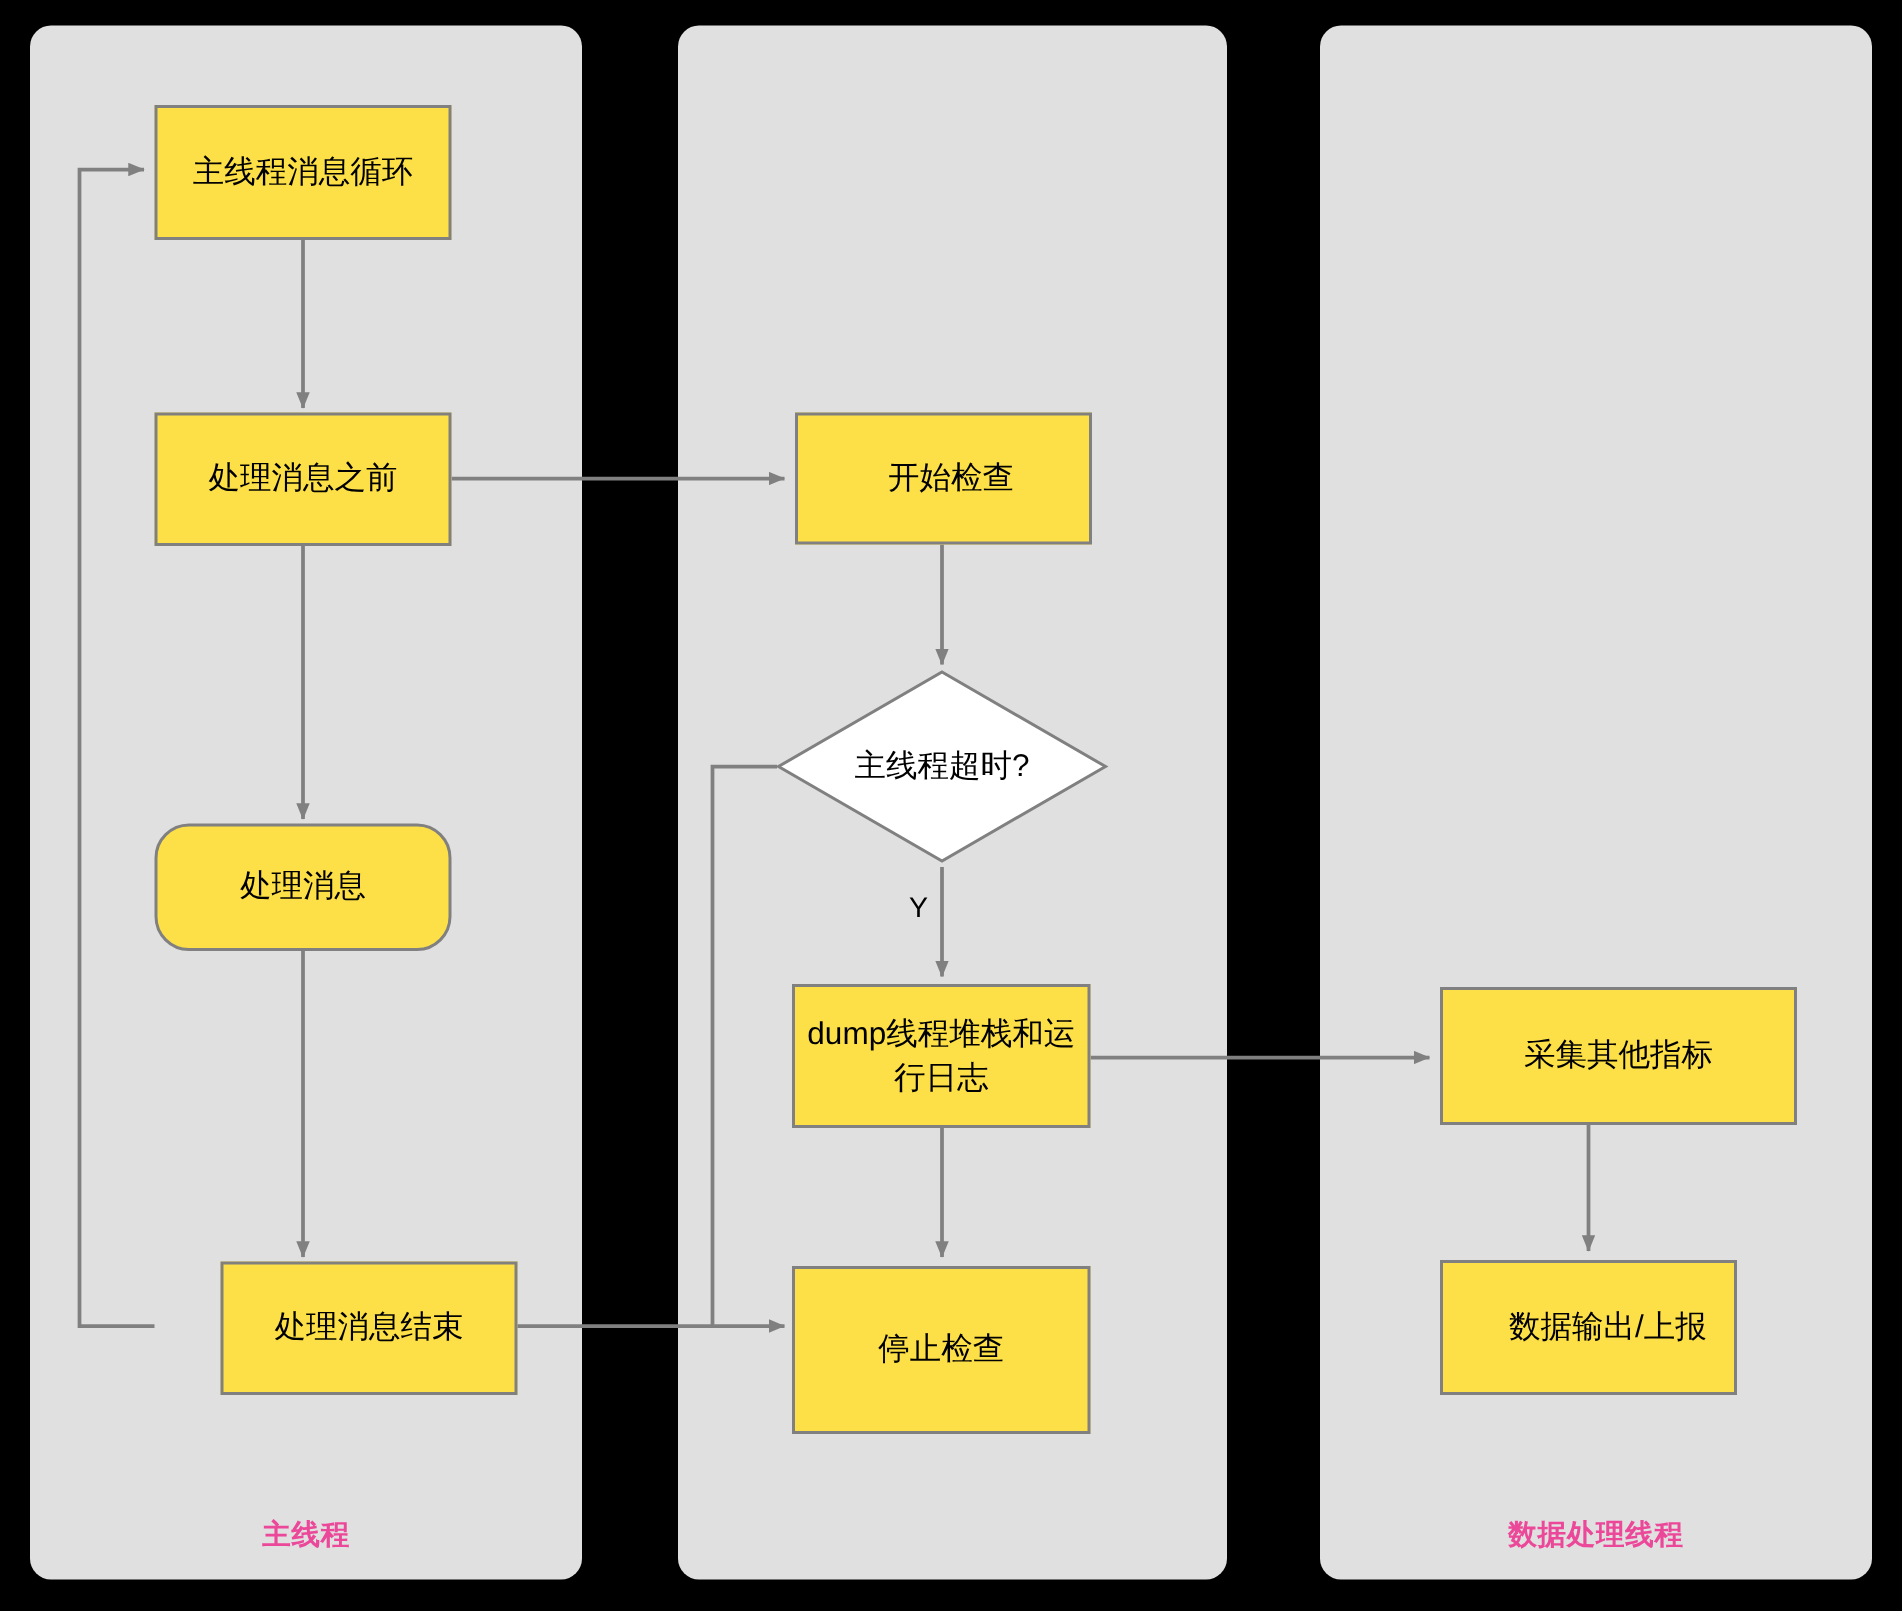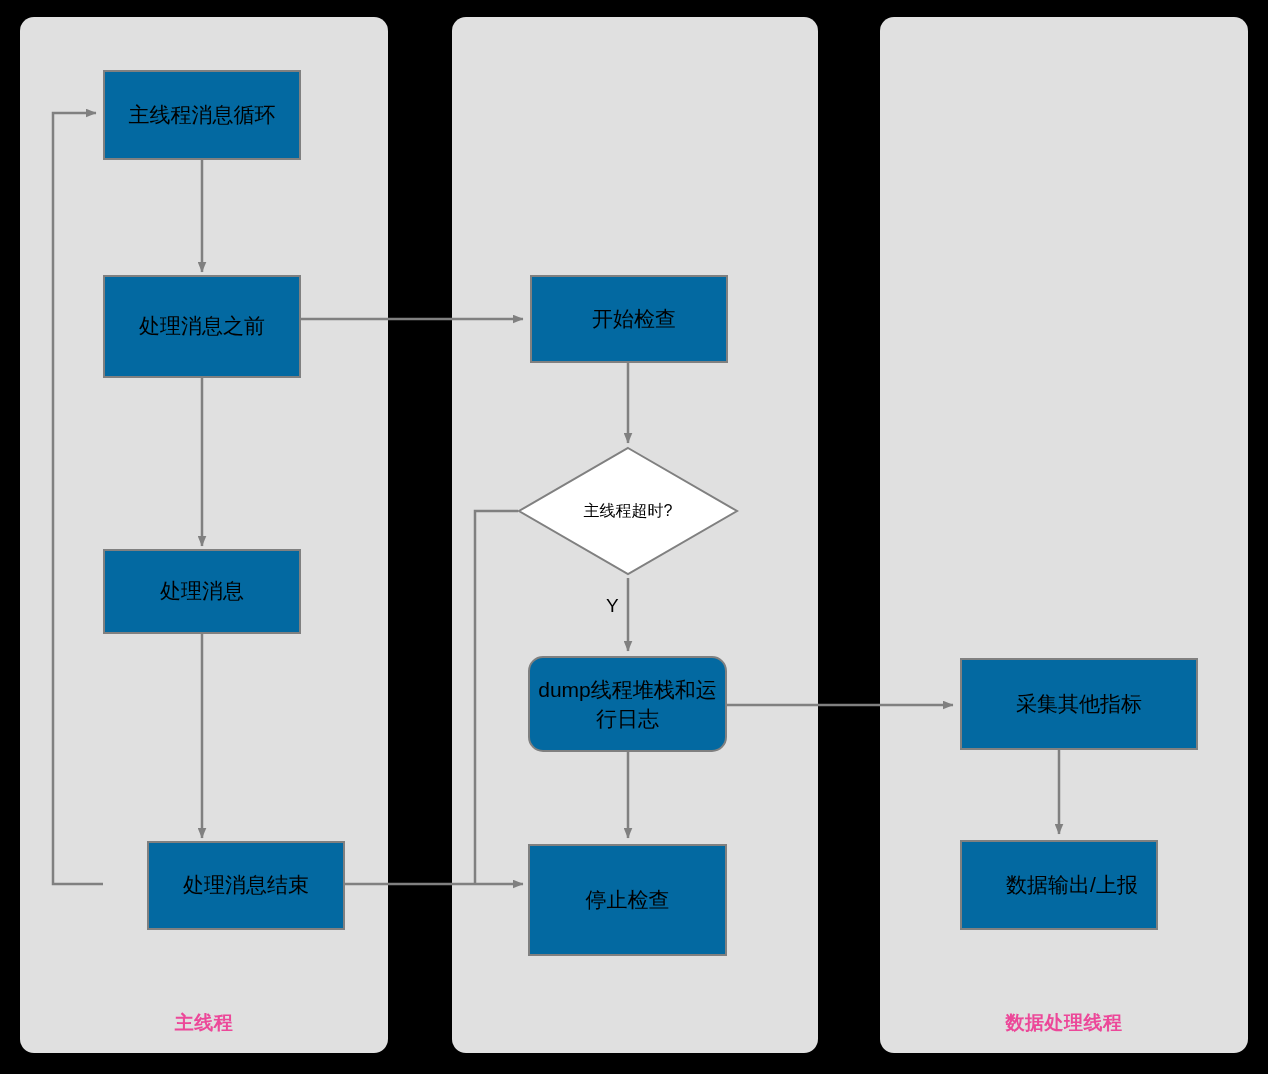--- a/index.html
+++ b/index.html
@@ -24,21 +24,21 @@
     position: absolute;
     text-align: center;
     font-size: 19px;
     font-weight: bold;
     color: #ec4899;
     letter-spacing: 0.5px;
     white-space: nowrap;
   }
   .node {
     position: absolute;
-    background: #0369a1;
+    background: #fde047;
     border: 2px solid #808080;
     box-sizing: border-box;
     display: flex;
     align-items: center;
     justify-content: center;
     text-align: center;
     font-size: 21px;
     color: #000000;
     line-height: 1.35;
     padding: 2px 6px;
@@ -55,21 +55,21 @@
   .diamond-text {
     position: absolute;
     left: 0;
     top: 0;
     width: 100%;
     height: 100%;
     display: flex;
     align-items: center;
     justify-content: center;
     text-align: center;
-    font-size: 16px;
+    font-size: 21px;
     color: #000000;
     line-height: 1.35;
     pointer-events: none;
   }
   .edge-label {
     position: absolute;
     font-size: 19px;
     color: #000000;
     white-space: nowrap;
   }
@@ -118,36 +118,36 @@
 
     <path d="M301,884 L523,884" fill="none" stroke="#808080" stroke-width="2.5" marker-end="url(#arrowhead)"></path>
 
     <path d="M727,705 L953,705" fill="none" stroke="#808080" stroke-width="2.5" marker-end="url(#arrowhead)"></path>
 
     <path d="M1059,750 L1059,834" fill="none" stroke="#808080" stroke-width="2.5" marker-end="url(#arrowhead)"></path>
   </svg>
 
   <div class="node" style="left:103px; top:70px; width:198px; height:90px;">主线程消息循环</div>
 
-  <div class="node" style="left:103px; top:275px; width:198px; height:103px;text-align:center;">处理消息之前</div>
+  <div class="node" style="left:103px; top:275px; width:198px; height:89px;text-align:center;">处理消息之前</div>
 
-  <div class="node" style="left:103px; top:549px; width:198px; height:85px;">处理消息</div>
+  <div class="node" style="left:103px; top:549px; width:198px; height:85px;border-radius:23px;">处理消息</div>
 
   <div class="node" style="left:103px; top:841px; width:198px; height:89px;margin-left:44px;">处理消息结束</div>
 
   <div class="node" style="left:530px; top:275px; width:198px; height:88px;padding-left:16px;">开始检查</div>
 
   <div class="diamond-wrap" style="left:518px; top:447px; width:220px; height:128px;">
     <svg width="220" height="128" viewBox="0 0 220 128" xmlns="http://www.w3.org/2000/svg">
       <polygon points="110,1 219,64 110,127 1,64" fill="#FFFFFF" stroke="#808080" stroke-width="2"></polygon>
     </svg>
     <div class="diamond-text">主线程超时?</div>
   </div>
 
-  <div class="node" style="left:528px; top:656px; width:199px; height:96px; line-height:1.4;border-radius:15px;">dump线程堆栈和运行日志</div>
+  <div class="node" style="left:528px; top:656px; width:199px; height:96px; line-height:1.4;">dump线程堆栈和运行日志</div>
 
   <div class="node" style="left:528px; top:844px; width:199px; height:112px;">停止检查</div>
 
   <div class="node" style="left:960px; top:658px; width:238px; height:92px;">采集其他指标</div>
 
   <div class="node" style="left:960px; top:840px; width:198px; height:90px;padding-left:32px;">数据输出/上报</div>
 
   <div class="edge-label" style="left:606px; top:595px;">Y</div>
 
   <div class="lane-label" style="left:20px; top:1010px; width:368px;">主线程</div>

